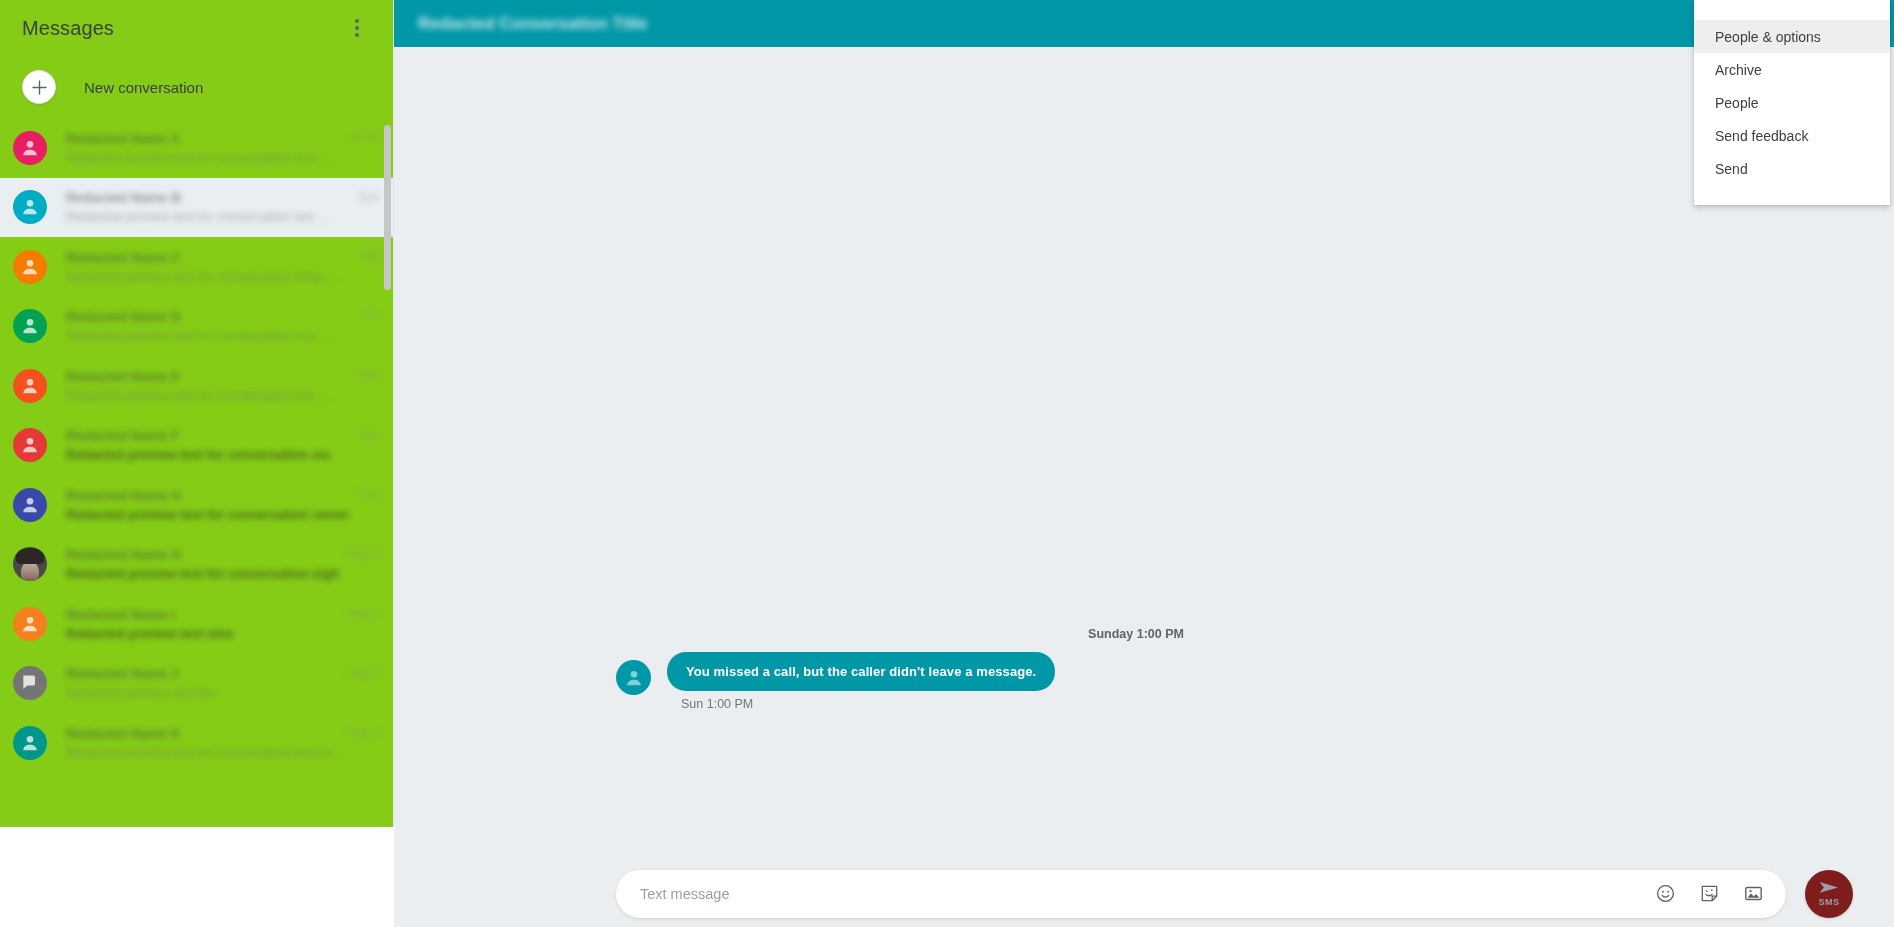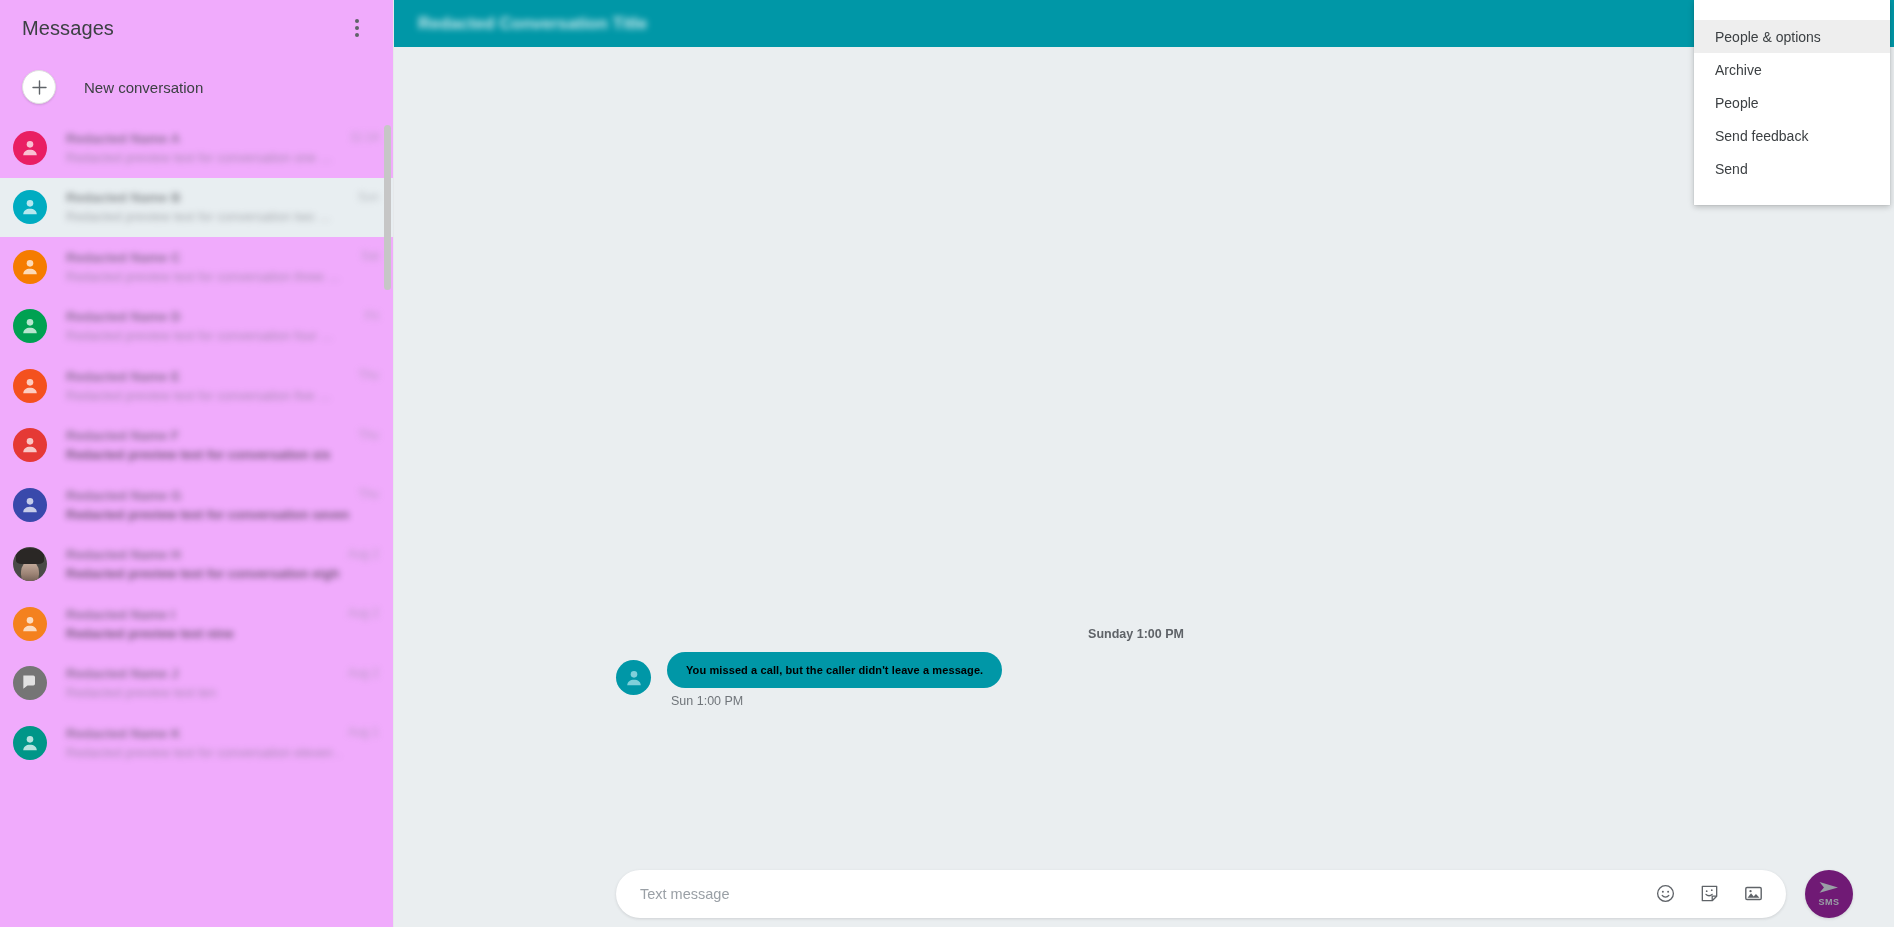--- a/index.html
+++ b/index.html
@@ -6,22 +6,22 @@
   html, body {
     width: 1894px; height: 927px;
     overflow: hidden;
     font-family: "Liberation Sans", sans-serif;
     background: #ffffff;
   }
   #app { position: relative; width: 1894px; height: 927px; display: flex; }
 
   
   .sidebar {
-    width: 394px; height: 927px;
-    background: #f0abfc;
+    width: 394px; height: 827px;
+    background: #84cc16;
     position: relative;
     border-right: 1px solid #e6e8ea;
     flex: 0 0 394px;
   }
   .sidebar-header {
     height: 56px;
     display: flex; align-items: center;
     padding: 0 18px 0 22px;
     position: relative;
   }
@@ -142,28 +142,28 @@
     display: flex; align-items: flex-start;
   }
   .msg-avatar {
     width: 35px; height: 35px; border-radius: 50%;
     background: #0097a7; flex: 0 0 35px;
     display: flex; align-items: center; justify-content: center;
     margin-top: 8px;
   }
   .bubble-wrap { margin-left: 16px; }
   .bubble {
-    background: #0097a7; color: #000000;
-    font-size: 11px; font-weight: bold;
+    background: #0097a7; color: #ffffff;
+    font-size: 13px; font-weight: bold;
     padding: 12px 19px;
     border-radius: 19px;
     display: inline-block;
     letter-spacing: .1px;
   }
-  .msg-time { font-size: 12.5px; color: #70757a; margin-top: 6px; margin-left: 4px; }
+  .msg-time { font-size: 12.5px; color: #70757a; margin-top: 6px; margin-left: 14px; }
 
   
   .compose {
     height: 67px; flex: 0 0 67px;
     display: flex; align-items: center;
     padding: 0 24px 0 222px;
   }
   .compose-field {
     flex: 1; height: 48px;
     background: #ffffff;
@@ -177,21 +177,21 @@
     flex: 1; border: none; outline: none;
     font-size: 14.5px; color: #3c4043;
     font-family: Liberation Sans, sans-serif;
     background: transparent;
   }
   .compose-input::placeholder { color: #9aa0a6; }
   .compose-icons { display: flex; align-items: center; gap: 14px; padding-right: 8px; }
   .cbtn { width: 30px; height: 30px; display:flex; align-items:center; justify-content:center; cursor:pointer; border-radius:50%; }
   .send-btn {
     width: 48px; height: 48px; border-radius: 50%;
-    background: #701a75;
+    background: #7f1d1d;
     box-shadow: 0 1px 3px rgba(60,64,67,.16);
     margin-left: 19px;
     display: flex; flex-direction: column;
     align-items: center; justify-content: center;
     cursor: pointer; flex: 0 0 48px;
   }
   .send-label { font-size: 9px; font-weight: bold; color: #9aa0a6; letter-spacing: .5px; margin-top: -1px; }
 
   
   .menu {

